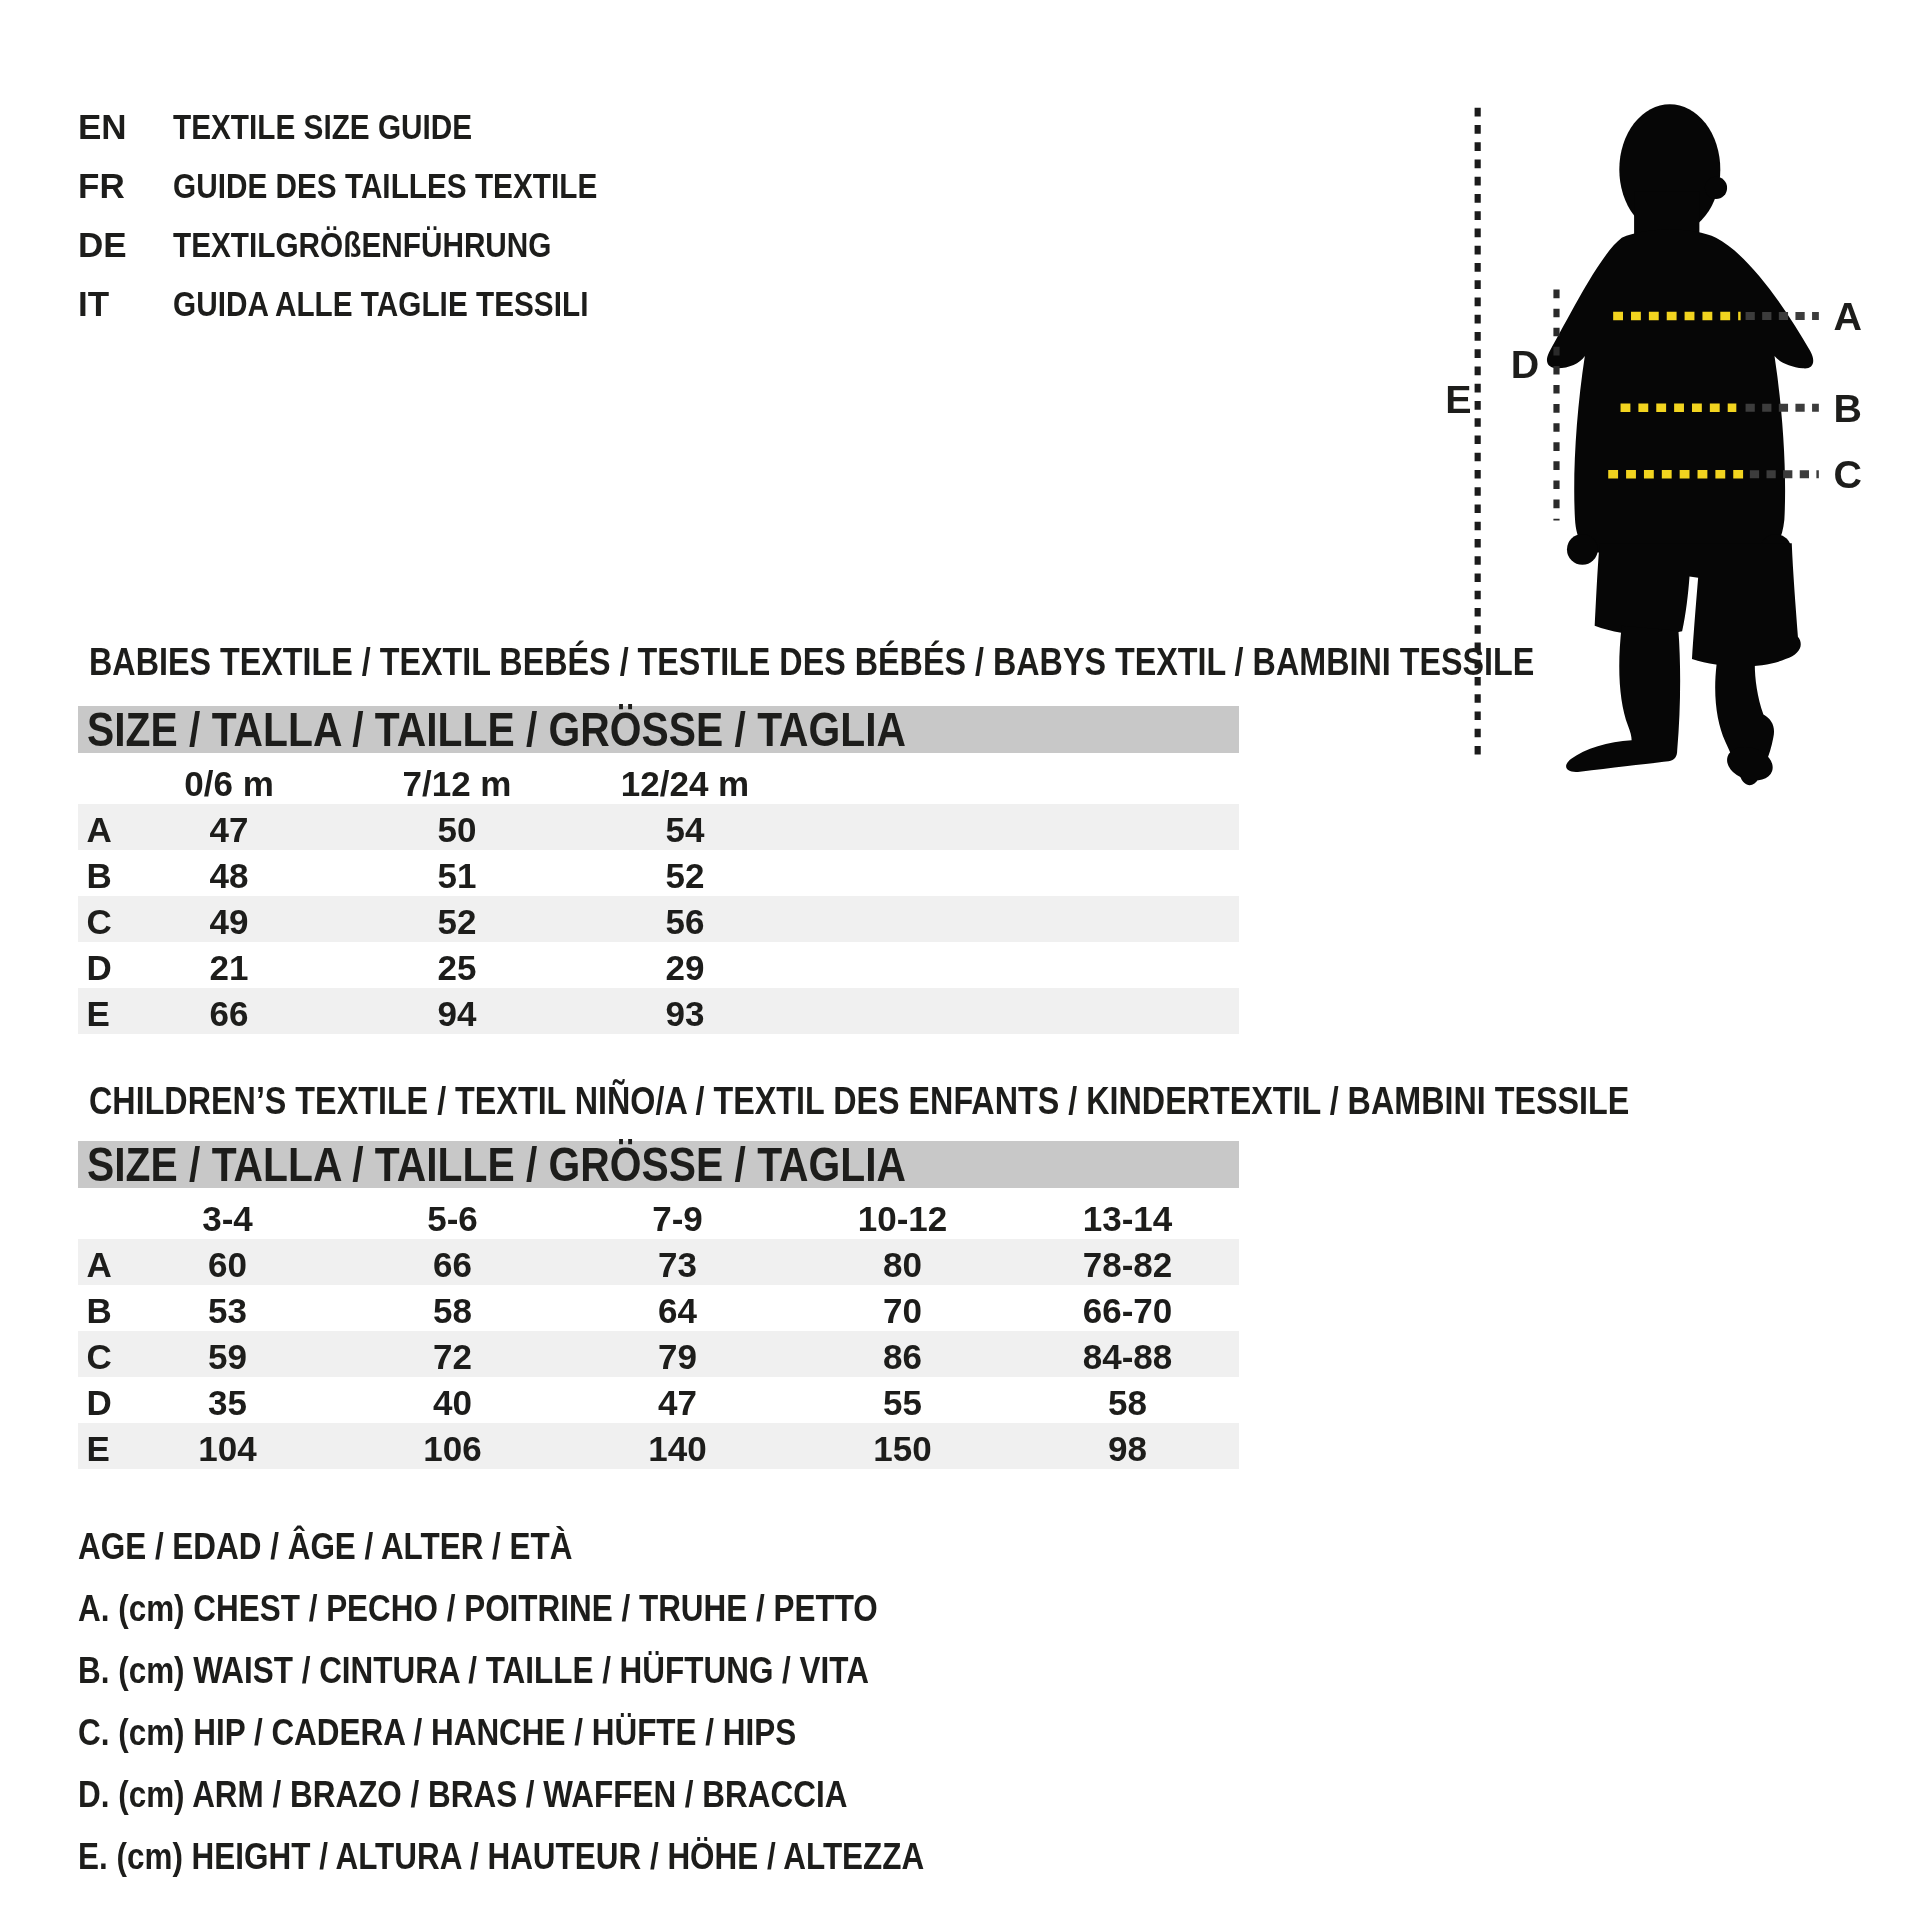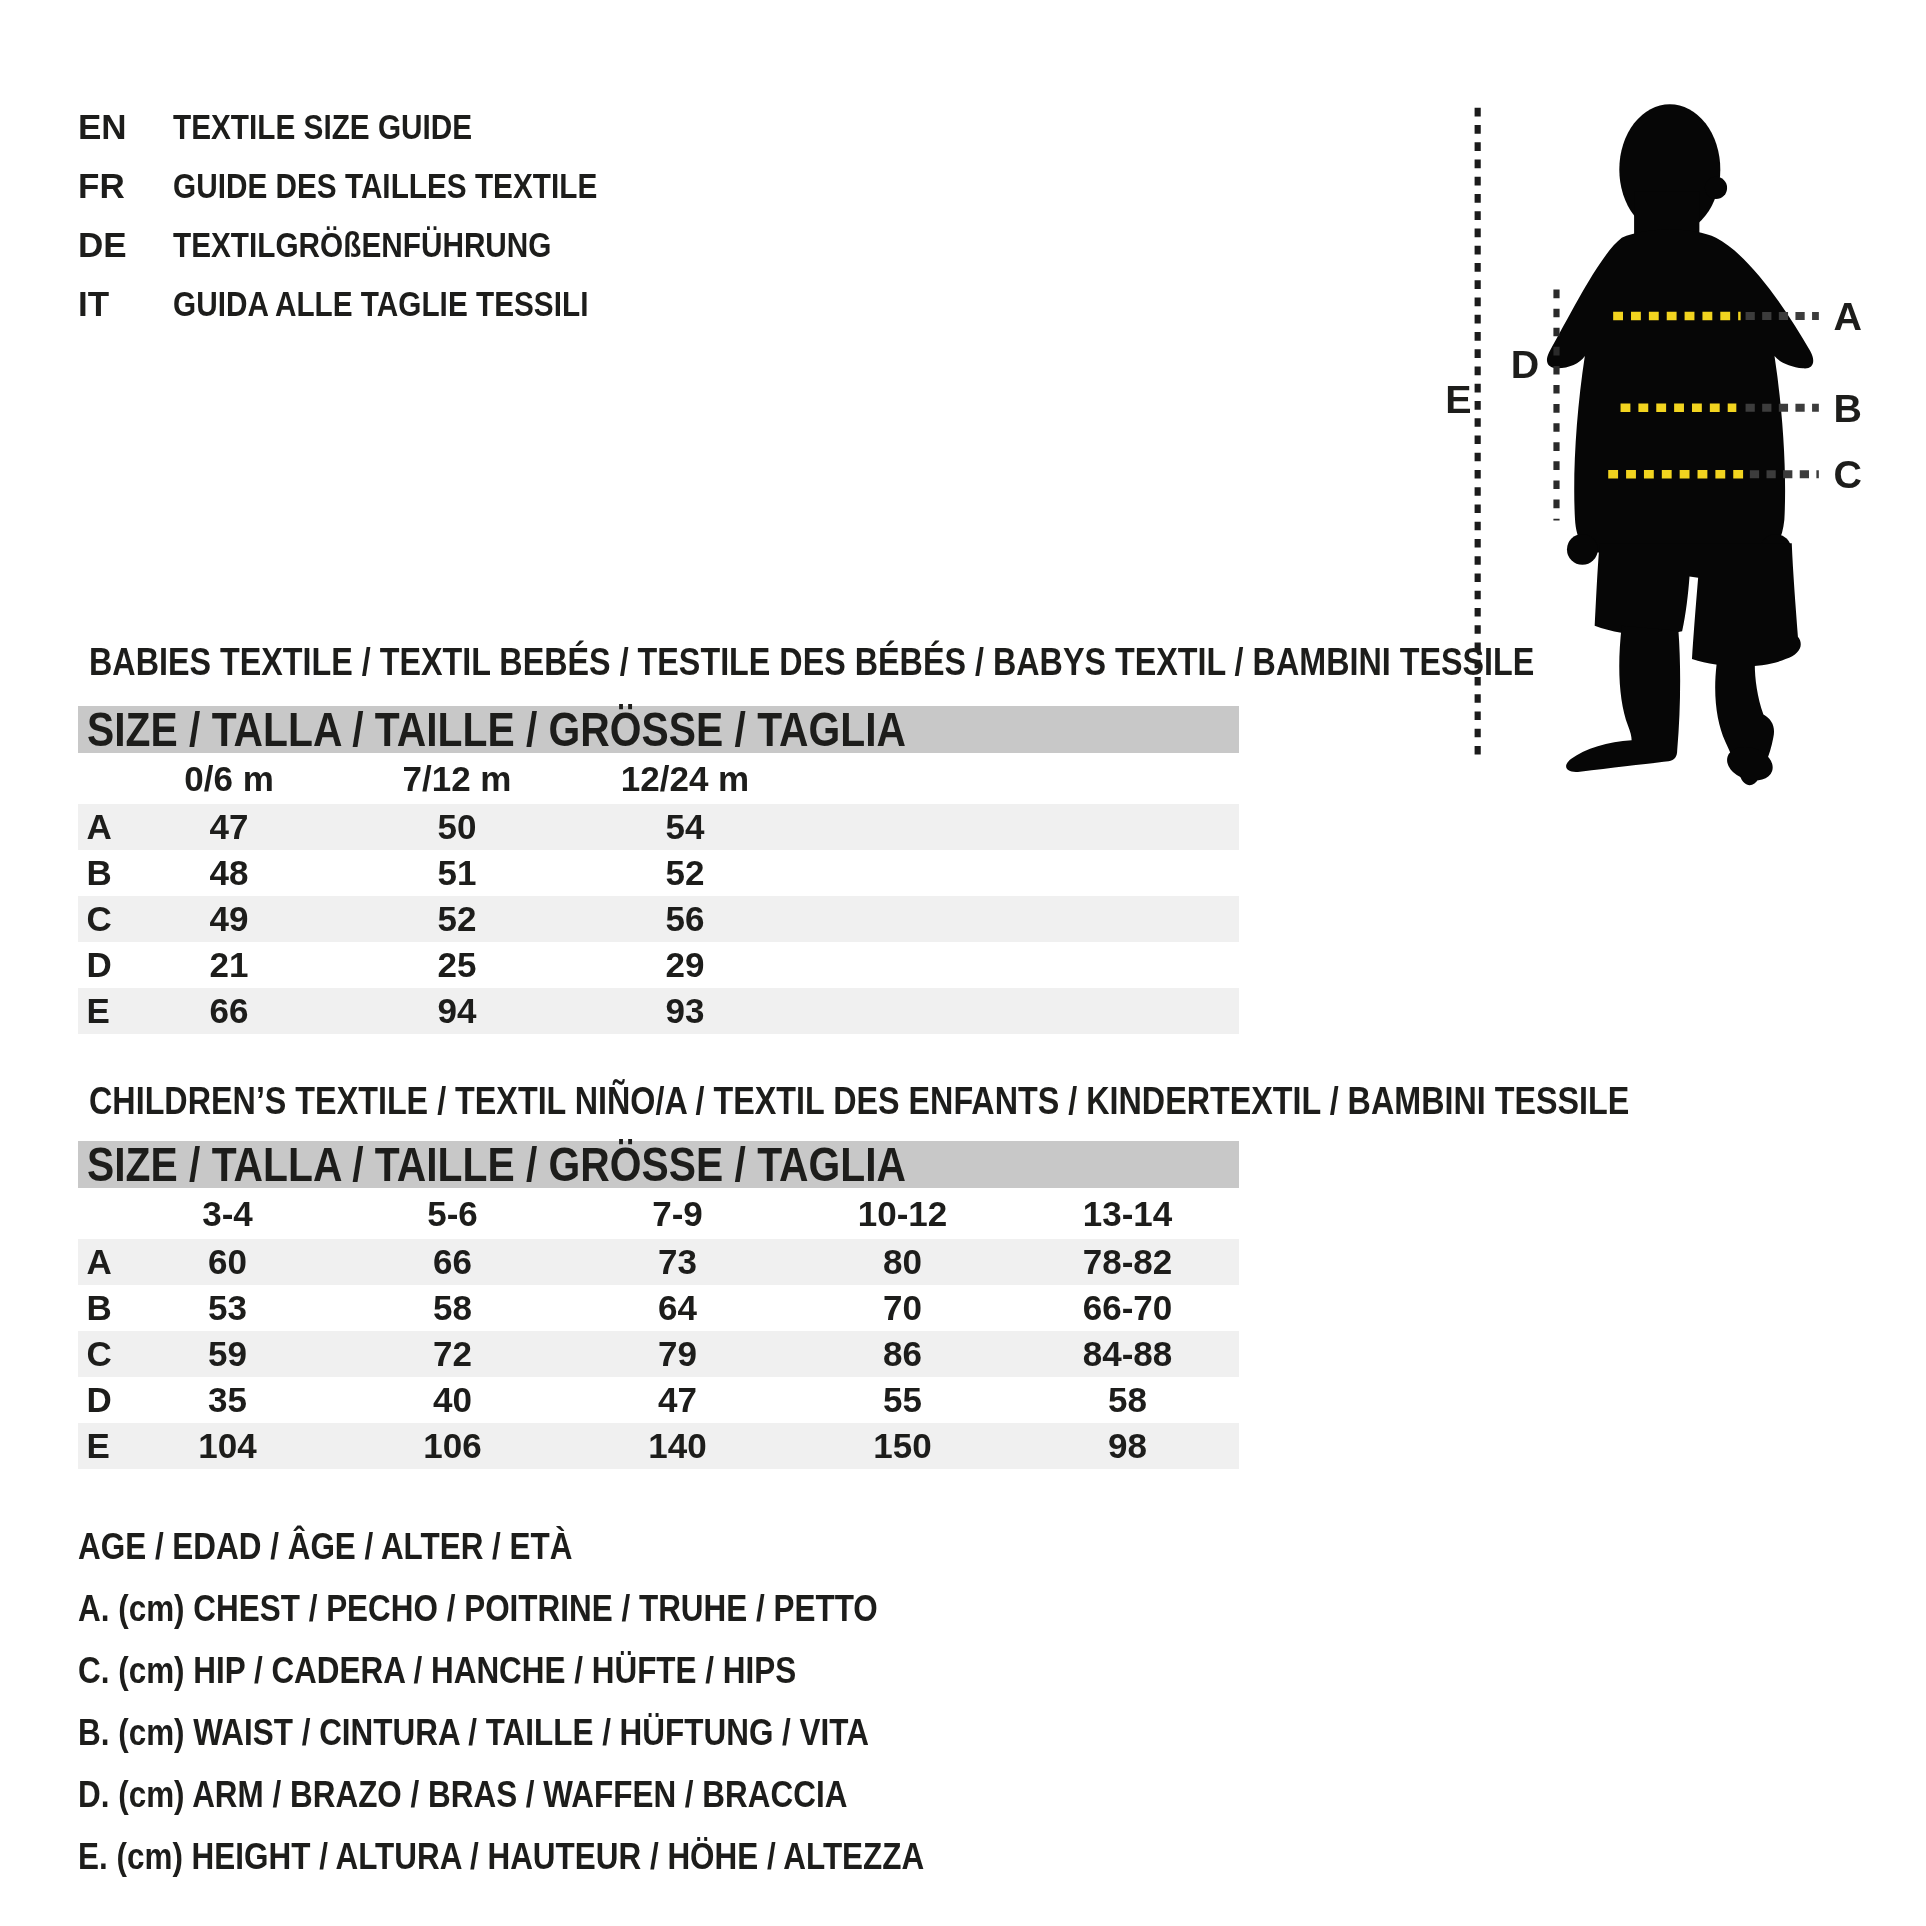--- a/index.html
+++ b/index.html
@@ -28,21 +28,21 @@
   
   .figure-svg { position: absolute; left: 1405px; top: 86px; }
 
   
   .size-table { position: absolute; left: 78px; width: 1161px; }
   .band {
     height: 47px; background: var(--band_gray, #c8c8c8);
     display: flex; align-items: center; padding-left: 8.6px;
     font-size: 48px; font-weight: bold;
   }
-  .trow { display: flex; align-items: center; height: 46px; font-size: 35px; font-weight: bold; }
+  .trow { display: flex; align-items: flex-end; height: 46px; font-size: 35px; font-weight: bold; }
   .trow.colhead { height: 51px; }
   .trow.striped { background: var(--stripe_gray, #f0f0f0); }
   .rlabel { width: 37px; flex: 0 0 37px; padding-left: 8.6px; }
   .b-cell { width: 228px; flex: 0 0 228px; text-align: center; }
   .c-cell { width: 225px; flex: 0 0 225px; text-align: center; }
 
   .section-title {
     position: absolute; left: 89px;
     font-size: 38px; font-weight: bold; white-space: nowrap;
   }
@@ -246,25 +246,25 @@
 </div>
 
 <div class="legend">
   <div class="legend-line">
     <span class="cond">AGE / EDAD / ÂGE / ALTER / ETÀ</span>
   </div>
   <div class="legend-line">
     <span class="cond">A. (cm) CHEST / PECHO / POITRINE / TRUHE / PETTO</span>
   </div>
   <div class="legend-line">
+    <span class="cond">B. (cm) WAIST / CINTURA / TAILLE / HÜFTUNG / VITA</span>
+  </div>
+  <div class="legend-line">
     <span class="cond">C. (cm) HIP / CADERA / HANCHE / HÜFTE / HIPS</span>
   </div>
   <div class="legend-line">
-    <span class="cond">B. (cm) WAIST / CINTURA / TAILLE / HÜFTUNG / VITA</span>
-  </div>
-  <div class="legend-line">
     <span class="cond">D. (cm) ARM / BRAZO / BRAS / WAFFEN / BRACCIA</span>
   </div>
   <div class="legend-line">
     <span class="cond">E. (cm) HEIGHT / ALTURA / HAUTEUR / HÖHE / ALTEZZA</span>
   </div>
 </div>
 
 
 </body></html>

